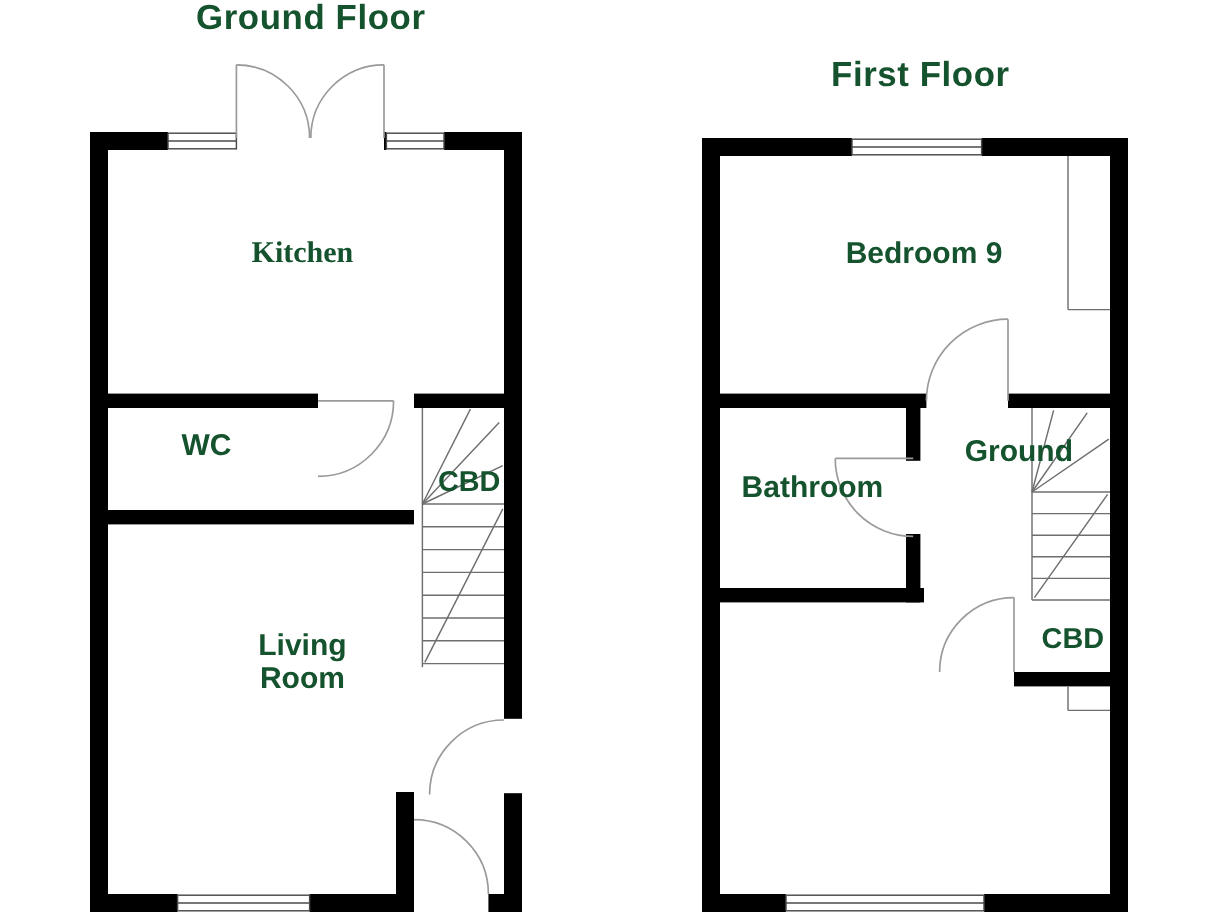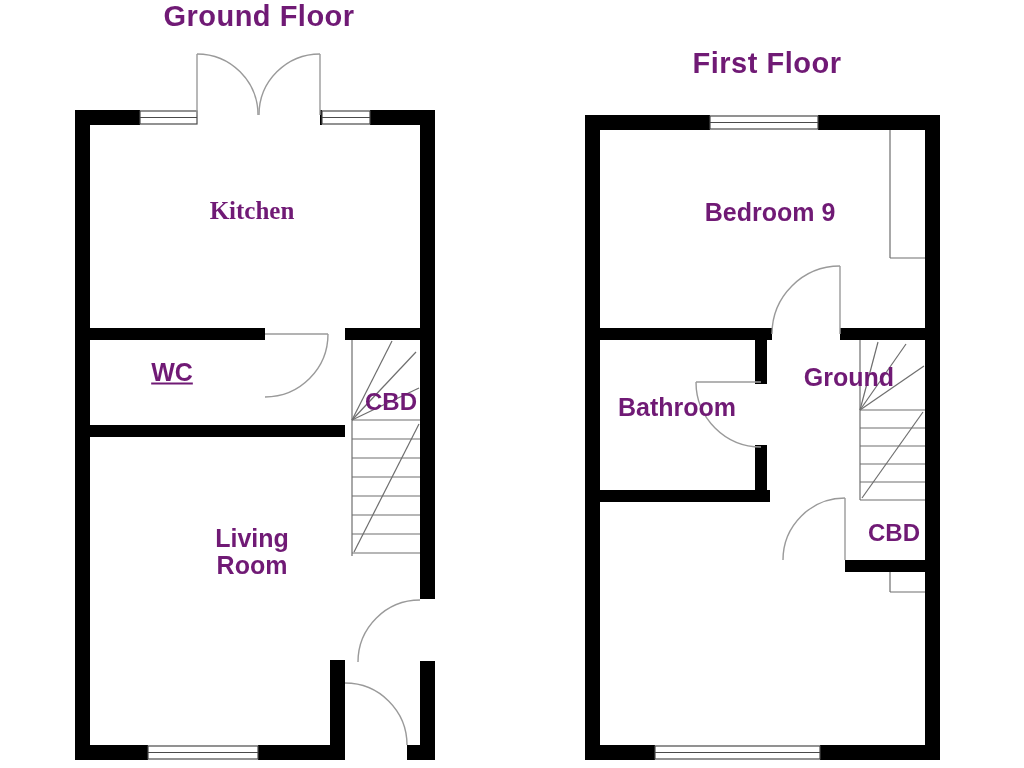--- a/index.html
+++ b/index.html
@@ -11,21 +11,21 @@
     width: 1024px;
     height: 768px;
     background: #ffffff;
     overflow: hidden;
   }
   .plan svg { position: absolute; left: 0; top: 0; }
   .label {
     position: absolute;
     transform: translate(-50%, -50%);
     font-weight: bold;
-    color: #701a75;
+    color: #14532d;
     white-space: nowrap;
     text-align: center;
     z-index: 5;
   }
   .title { font-size: 29px; letter-spacing: 0.5px; }
   .room  { font-size: 25px; }
   .small { font-size: 24px; }
   .wrap2 { white-space: normal; width: 132px; line-height: 1.08; }
 </style>
 </head>
@@ -150,21 +150,21 @@
       <line x1="890" y1="258" x2="925" y2="258"></line>
       <line x1="890" y1="572" x2="890" y2="592"></line>
       <line x1="890" y1="592" x2="925" y2="592"></line>
     </g>
   </svg>
 
   <div class="label title" style="left:259px; top:16px;">Ground Floor</div>
 
   <div class="label room" style="left:252px; top:211px;font-family:Liberation Serif, serif;">Kitchen</div>
 
-  <div class="label room" style="left:172px; top:372px;text-decoration:underline;">WC</div>
+  <div class="label room" style="left:172px; top:372px;">WC</div>
 
   <div class="label small" style="left:391px; top:402px;">CBD</div>
 
   <div class="label room wrap2" style="left:252px; top:552px;">Living Room</div>
 
   <div class="label title" style="left:767px; top:63px;">First Floor</div>
 
   <div class="label room" style="left:770px; top:212px;">Bedroom 9</div>
 
   <div class="label room" style="left:677px; top:407px;">Bathroom</div>

